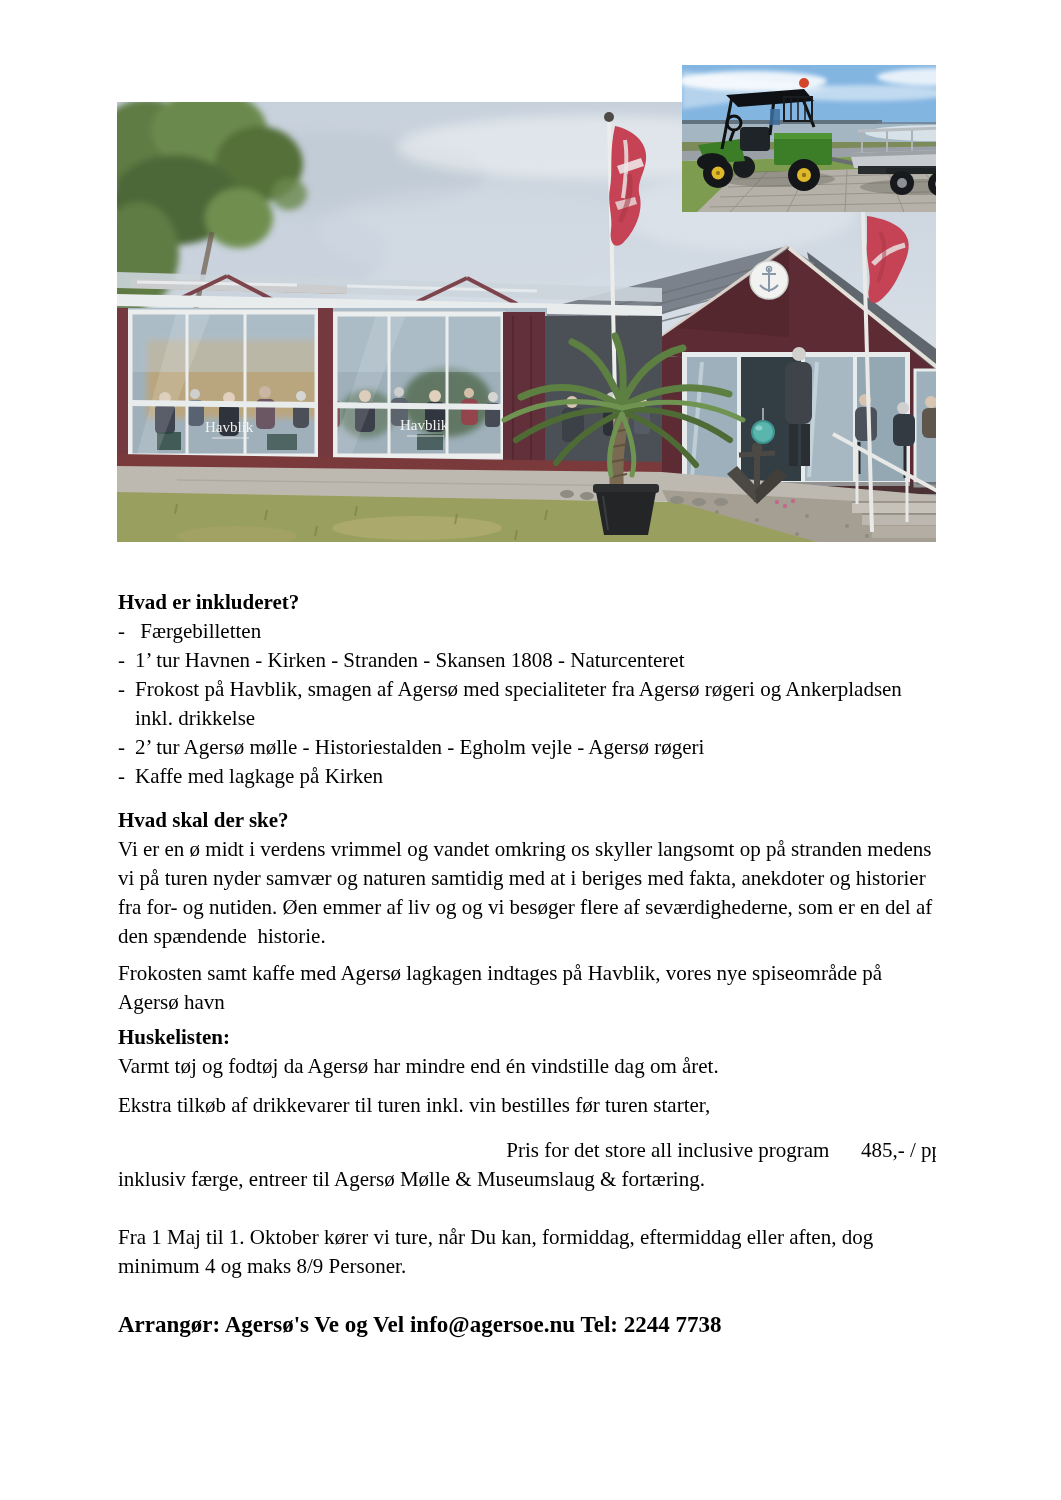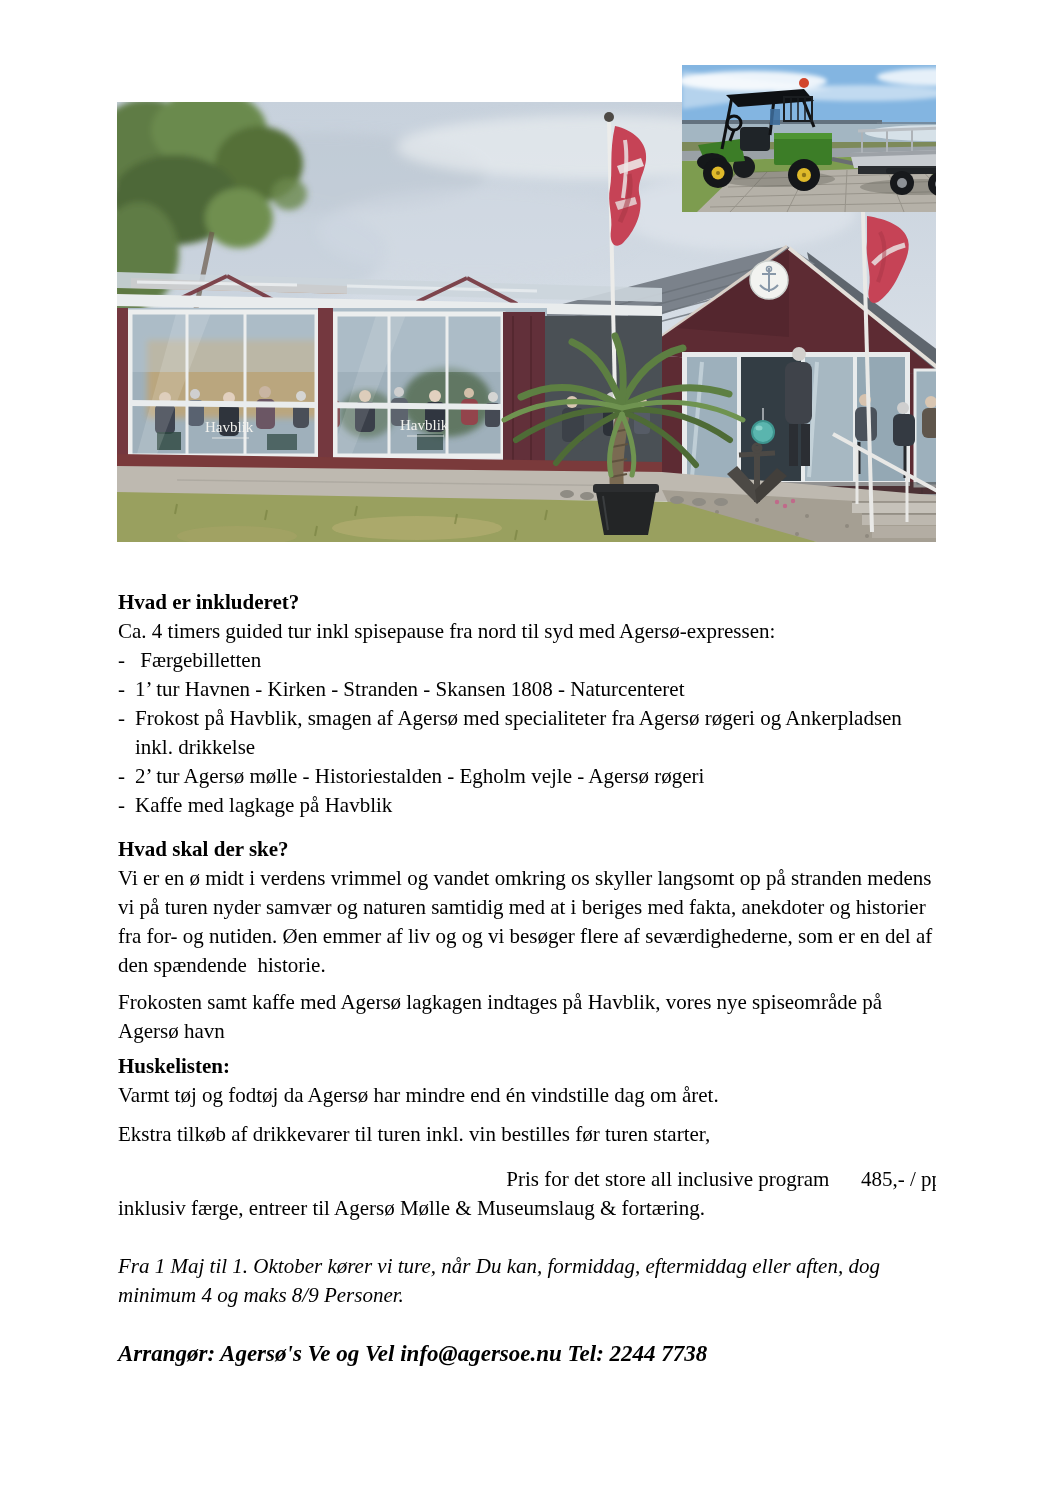--- a/index.html
+++ b/index.html
@@ -11,21 +11,21 @@
   .content{position:absolute;left:118px;top:558px;width:824px;font-size:21px;line-height:29px;}
   .content p{margin:0;white-space:pre-wrap;}
   .title{font-weight:bold;font-size:22px;text-decoration:underline;text-decoration-thickness:2px;}
   .h{font-weight:bold;}
   .mt30{margin-top:30px !important;}
   .mt15{margin-top:15px !important;}
   .mt8{margin-top:8px !important;}
   .mt6{margin-top:6px !important;font-family:Liberation Serif, serif;}
   .mt10{margin-top:10px !important;}
   .mt16{margin-top:16px !important;text-align:right;}
-  .mt29{margin-top:29px !important;font-style:italic;}
+  .mt29{margin-top:29px !important;}
   .bullets{margin:0;}
   .b-row{display:flex;align-items:flex-start;}
   .b-marker{flex:0 0 17px;white-space:pre;}
   .b-text{flex:1 1 auto;white-space:pre-wrap;}
   .footer{font-weight:bold;font-size:23px;line-height:30px;}
 </style>
 </head>
 <body>
 
 <div class="page">
@@ -427,42 +427,41 @@
         <circle cx="258" cy="119" r="12" fill="#17191c"></circle>
         <circle cx="258" cy="119" r="5" fill="#8d9196"></circle>
         <rect x="289" y="104" width="18" height="16" fill="#e8e6e0" stroke="#b5b2aa" stroke-width="1"></rect>
       </g>
     </svg>
   </div>
 
   <div class="content">
 
     <p class="h mt30">Hvad er inkluderet?</p>
-    <p>Ca. 4 timers guided tur inkl spisepause fra nord til syd med Agersø-expressen:</p>
 
     <div class="bullets">
       <div class="b-row">
         <span class="b-marker">-</span>
         <span class="b-text"> Færgebilletten</span>
       </div>
       <div class="b-row">
         <span class="b-marker">-</span>
         <span class="b-text">1’ tur Havnen - Kirken - Stranden - Skansen 1808 - Naturcenteret</span>
       </div>
       <div class="b-row">
         <span class="b-marker">-</span>
         <span class="b-text">Frokost på Havblik, smagen af Agersø med specialiteter fra Agersø røgeri og Ankerpladsen inkl. drikkelse</span>
       </div>
       <div class="b-row">
         <span class="b-marker">-</span>
         <span class="b-text">2’ tur Agersø mølle - Historiestalden - Egholm vejle - Agersø røgeri</span>
       </div>
       <div class="b-row">
         <span class="b-marker">-</span>
-        <span class="b-text">Kaffe med lagkage på Havblik</span>
+        <span class="b-text">Kaffe med lagkage på Kirken</span>
       </div>
     </div>
 
     <p class="h mt15">Hvad skal der ske?</p>
     <p>Vi er en ø midt i verdens vrimmel og vandet omkring os skyller langsomt op på stranden medens vi på turen nyder samvær og naturen samtidig med at i beriges med fakta, anekdoter og historier fra for- og nutiden. Øen emmer af liv og og vi besøger flere af seværdighederne, som er en del af den spændende  historie.</p>
     <p class="mt8">Frokosten samt kaffe med Agersø lagkagen indtages på Havblik, vores nye spiseområde på Agersø havn</p>
 
     <p class="h mt6">Huskelisten:</p>
     <p>Varmt tøj og fodtøj da Agersø har mindre end én vindstille dag om året.</p>
     <p class="mt10">Ekstra tilkøb af drikkevarer til turen inkl. vin bestilles før turen starter,</p>

